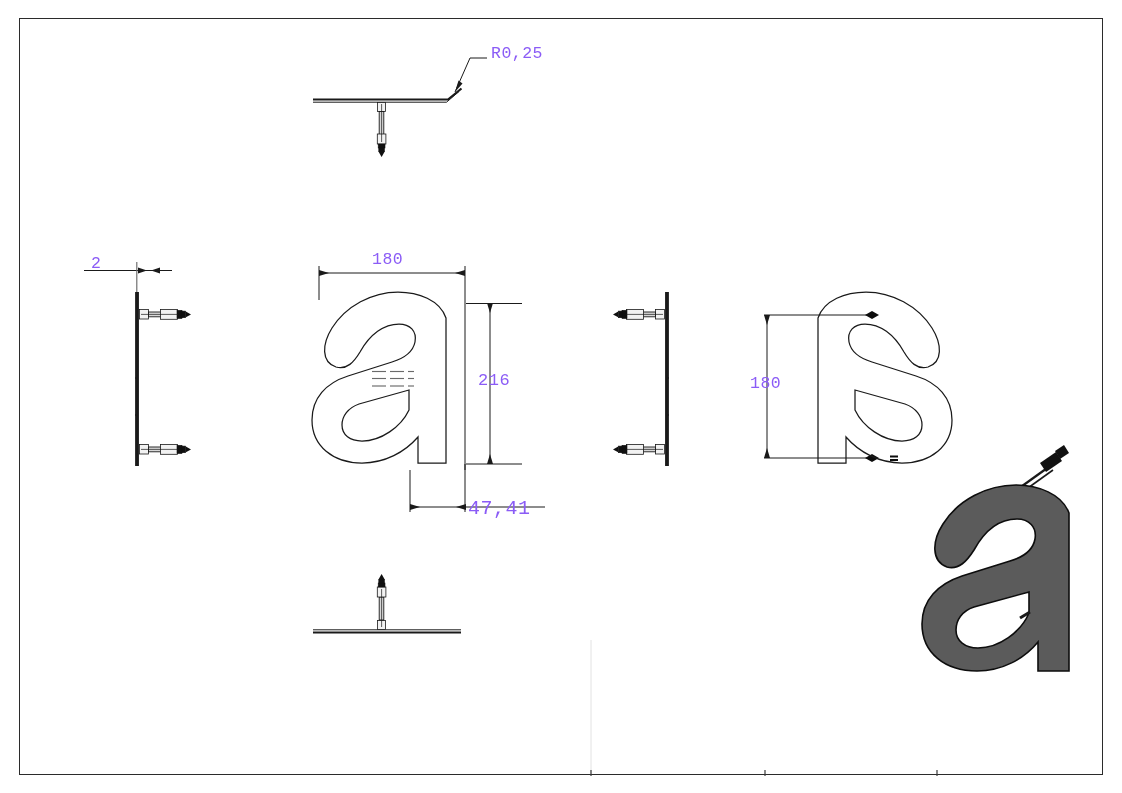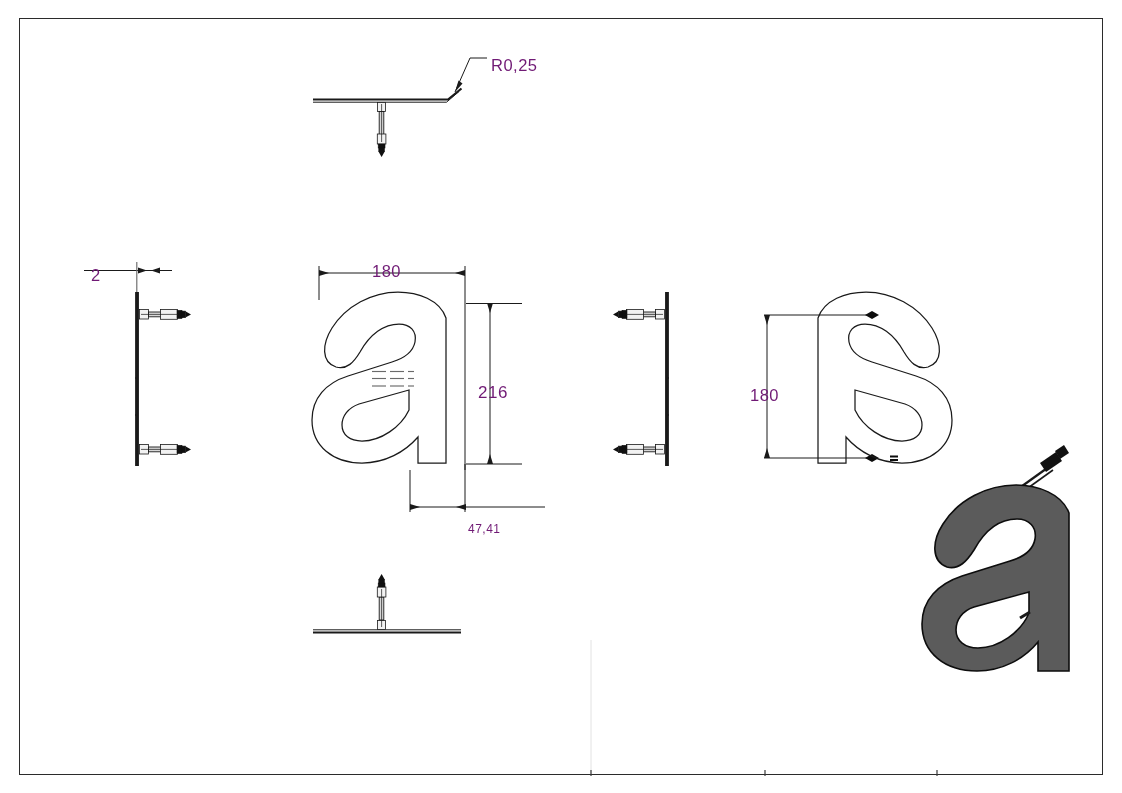--- a/index.html
+++ b/index.html
@@ -14,29 +14,28 @@
     position:absolute;
     left:19px;top:18px;
     width:1084px;height:757px;
     border:1.6px solid #2b2b2b;
     box-sizing:border-box;
     background:#fff;
   }
   .svgwrap{position:absolute;left:0;top:0;width:1122px;height:793px;}
   .dimtxt{
     position:absolute;
-    font-family:Liberation Sans, sans-serif;
-    color:#701a75;
+    font-family:Liberation Mono, monospace;
+    color:#8b5cf6;
     white-space:nowrap;
     letter-spacing:0.5px;
-    margin-top:12px;
   }
   .t180a{font-size:16.5px;left:372px;top:250px;}
   .t216{font-size:17px;left:478px;top:371px;}
-  .t4741{font-size:12px;left:468px;top:510px;}
+  .t4741{font-size:20px;left:468px;top:497px;}
   .t2{font-size:16.5px;left:91px;top:254px;}
   .tR025{font-size:16.5px;left:491px;top:44px;}
   .t180b{font-size:16.5px;left:750px;top:374px;}
   svg{display:block;}
   .ln{stroke:#1a1a1a;fill:none;}
   .thin{stroke-width:1.05;}
   .plate{stroke:#1a1a1a;stroke-width:3.0;}
   .dimline{stroke:#1a1a1a;stroke-width:1.0;fill:none;}
   .outline{stroke:#1a1a1a;stroke-width:1.25;fill:none;}
   .iso{fill:#5b5b5b;stroke:#0d0d0d;stroke-width:1.6;}

